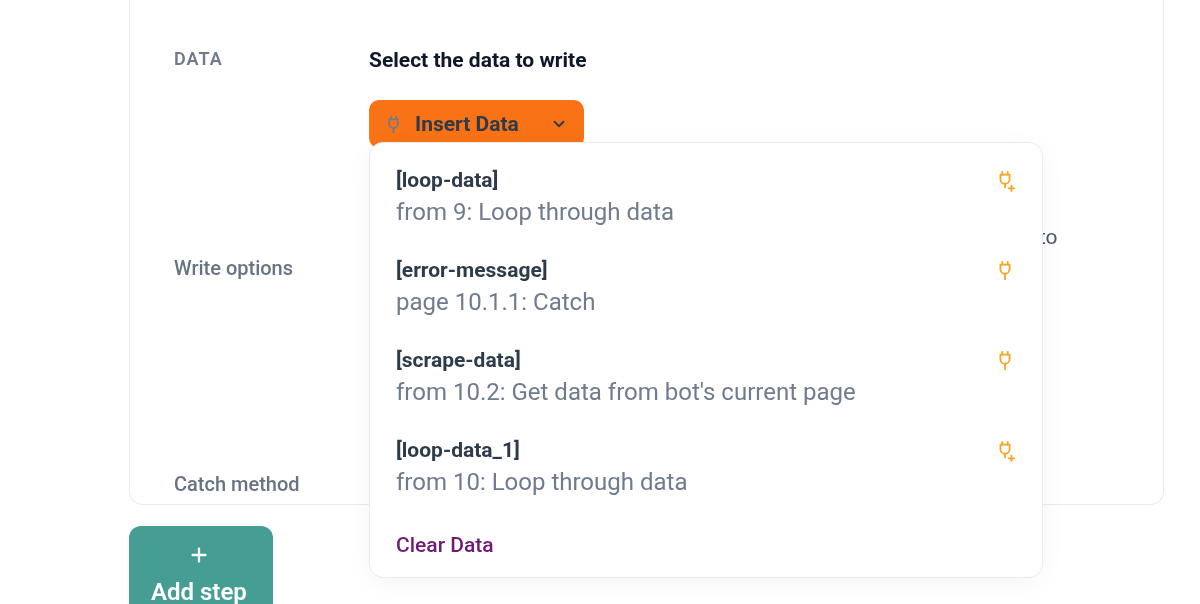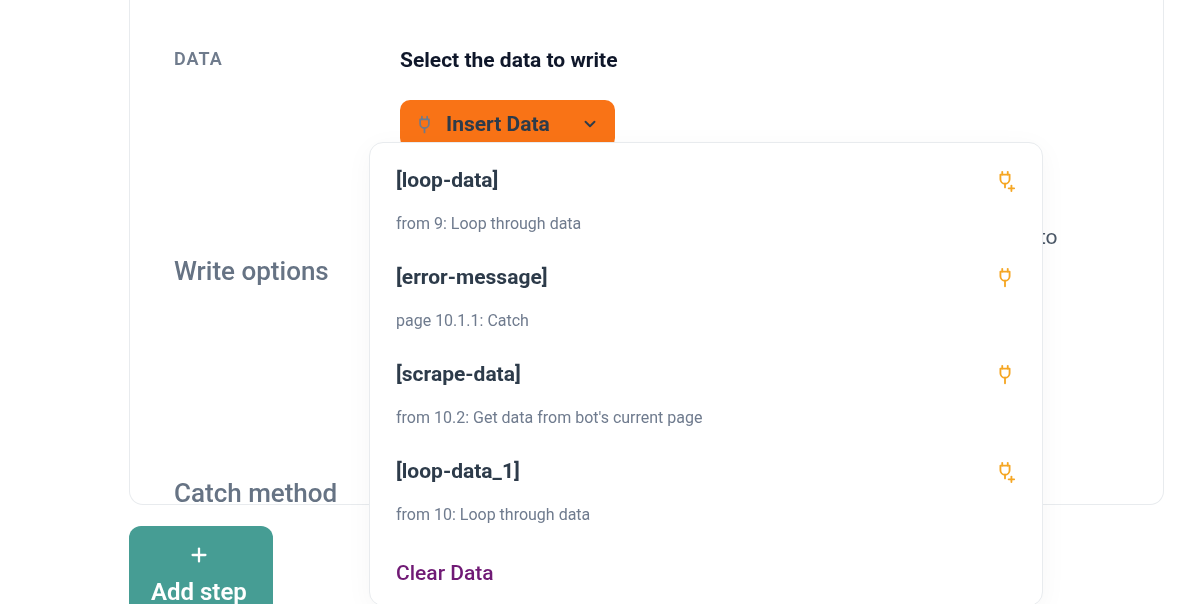--- a/index.html
+++ b/index.html
@@ -19,27 +19,26 @@
       height: 505px;
       border: 1px solid #e8ebee;
       border-top: none;
       border-radius: 0 0 14px 14px;
       background: #ffffff;
     }
     .row {
       display: flex;
       align-items: flex-start;
       padding-left: 44px;
-      gap: 31px;
     }
     .label-col {
       width: 195px;
       padding-top: 0;
       color: #667384;
-      font-size: 26px;
+      font-size: 20px;
       font-weight: 500;
     }
     .label-data {
       letter-spacing: 1px;
       color: #6f7b8c;
       font-weight: 600;
       font-size: 18px;
     }
     .row-data { margin-top: 48px; }
     .row-options { margin-top: 108px; }
@@ -97,22 +96,22 @@
       justify-content: space-between;
     }
     .dropdown-item .text { flex: 1; }
     .dropdown-item .title {
       color: #2d3b4a;
       font-size: 21px;
       font-weight: 700;
     }
     .dropdown-item .sub {
       color: #6f7b8e;
-      font-size: 16px;
-      margin-top: 22px;
+      font-size: 24px;
+      margin-top: 6px;
     }
     .dropdown-item .icon-wrap {
       margin-top: 2px;
       margin-left: 18px;
     }
     .dropdown-clear {
       padding: 22px 26px 12px 26px;
       color: #701a75;
       font-size: 21px;
       font-weight: 500;

